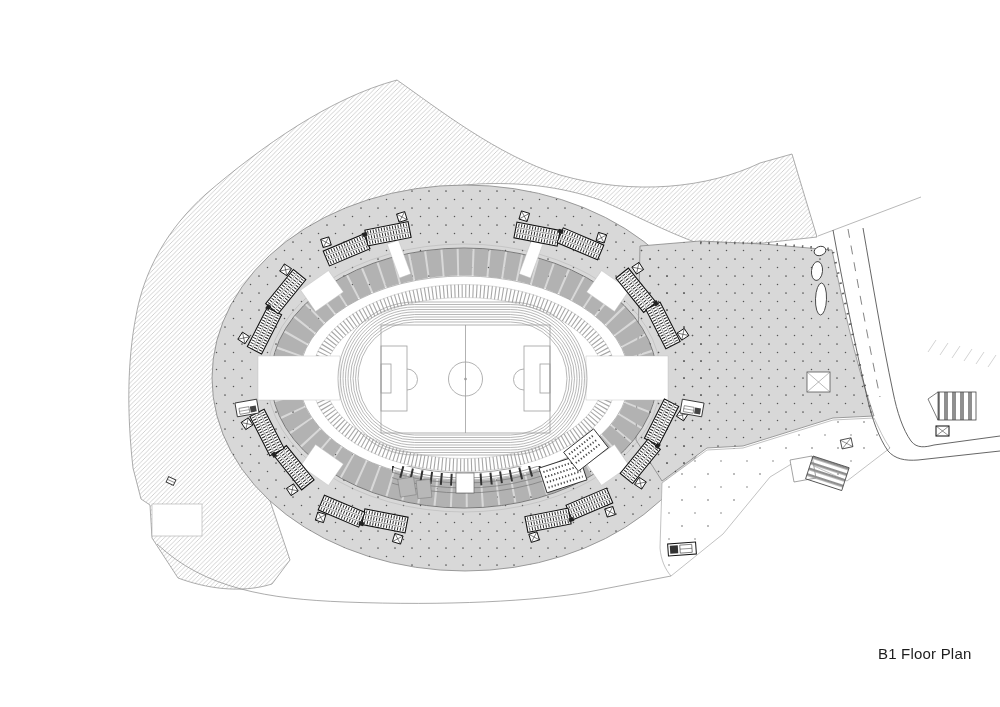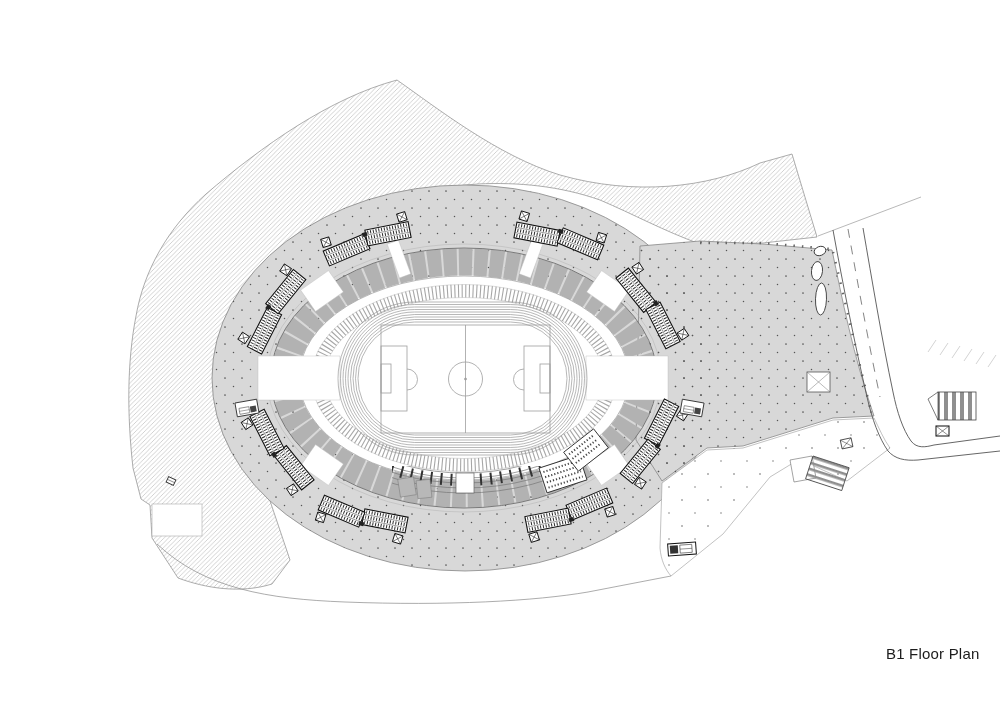--- a/index.html
+++ b/index.html
@@ -1,20 +1,20 @@
 <!DOCTYPE html>
 <html><head>
 <meta charset="utf-8">
 <style>
   html,body{margin:0;padding:0;background:#fff;}
   #canvas{position:relative;width:1000px;height:707px;background:#ffffff;overflow:hidden;
           font-family:"Liberation Sans", sans-serif;}
   #plan-svg{position:absolute;left:0;top:0;}
   #plan-title{position:absolute;left:878px;top:645px;font-size:15px;color:#1c1c1c;
-              letter-spacing:.2px;white-space:nowrap;margin-left:8px;}
+              letter-spacing:.2px;white-space:nowrap;}
 </style>
 </head>
 <body>
 
 <div id="canvas">
 <svg id="plan-svg" width="1000" height="707" viewBox="0 0 1000 707">
   <defs>
     <pattern id="hatch45" width="4.5" height="4.5" patternUnits="userSpaceOnUse">
       <path d="M0,4.5 L4.5,0 M-1,1 L1,-1 M3.5,5.5 L5.5,3.5" stroke="#9a9a9a" stroke-width="0.45" fill="none"></path>
     </pattern>

